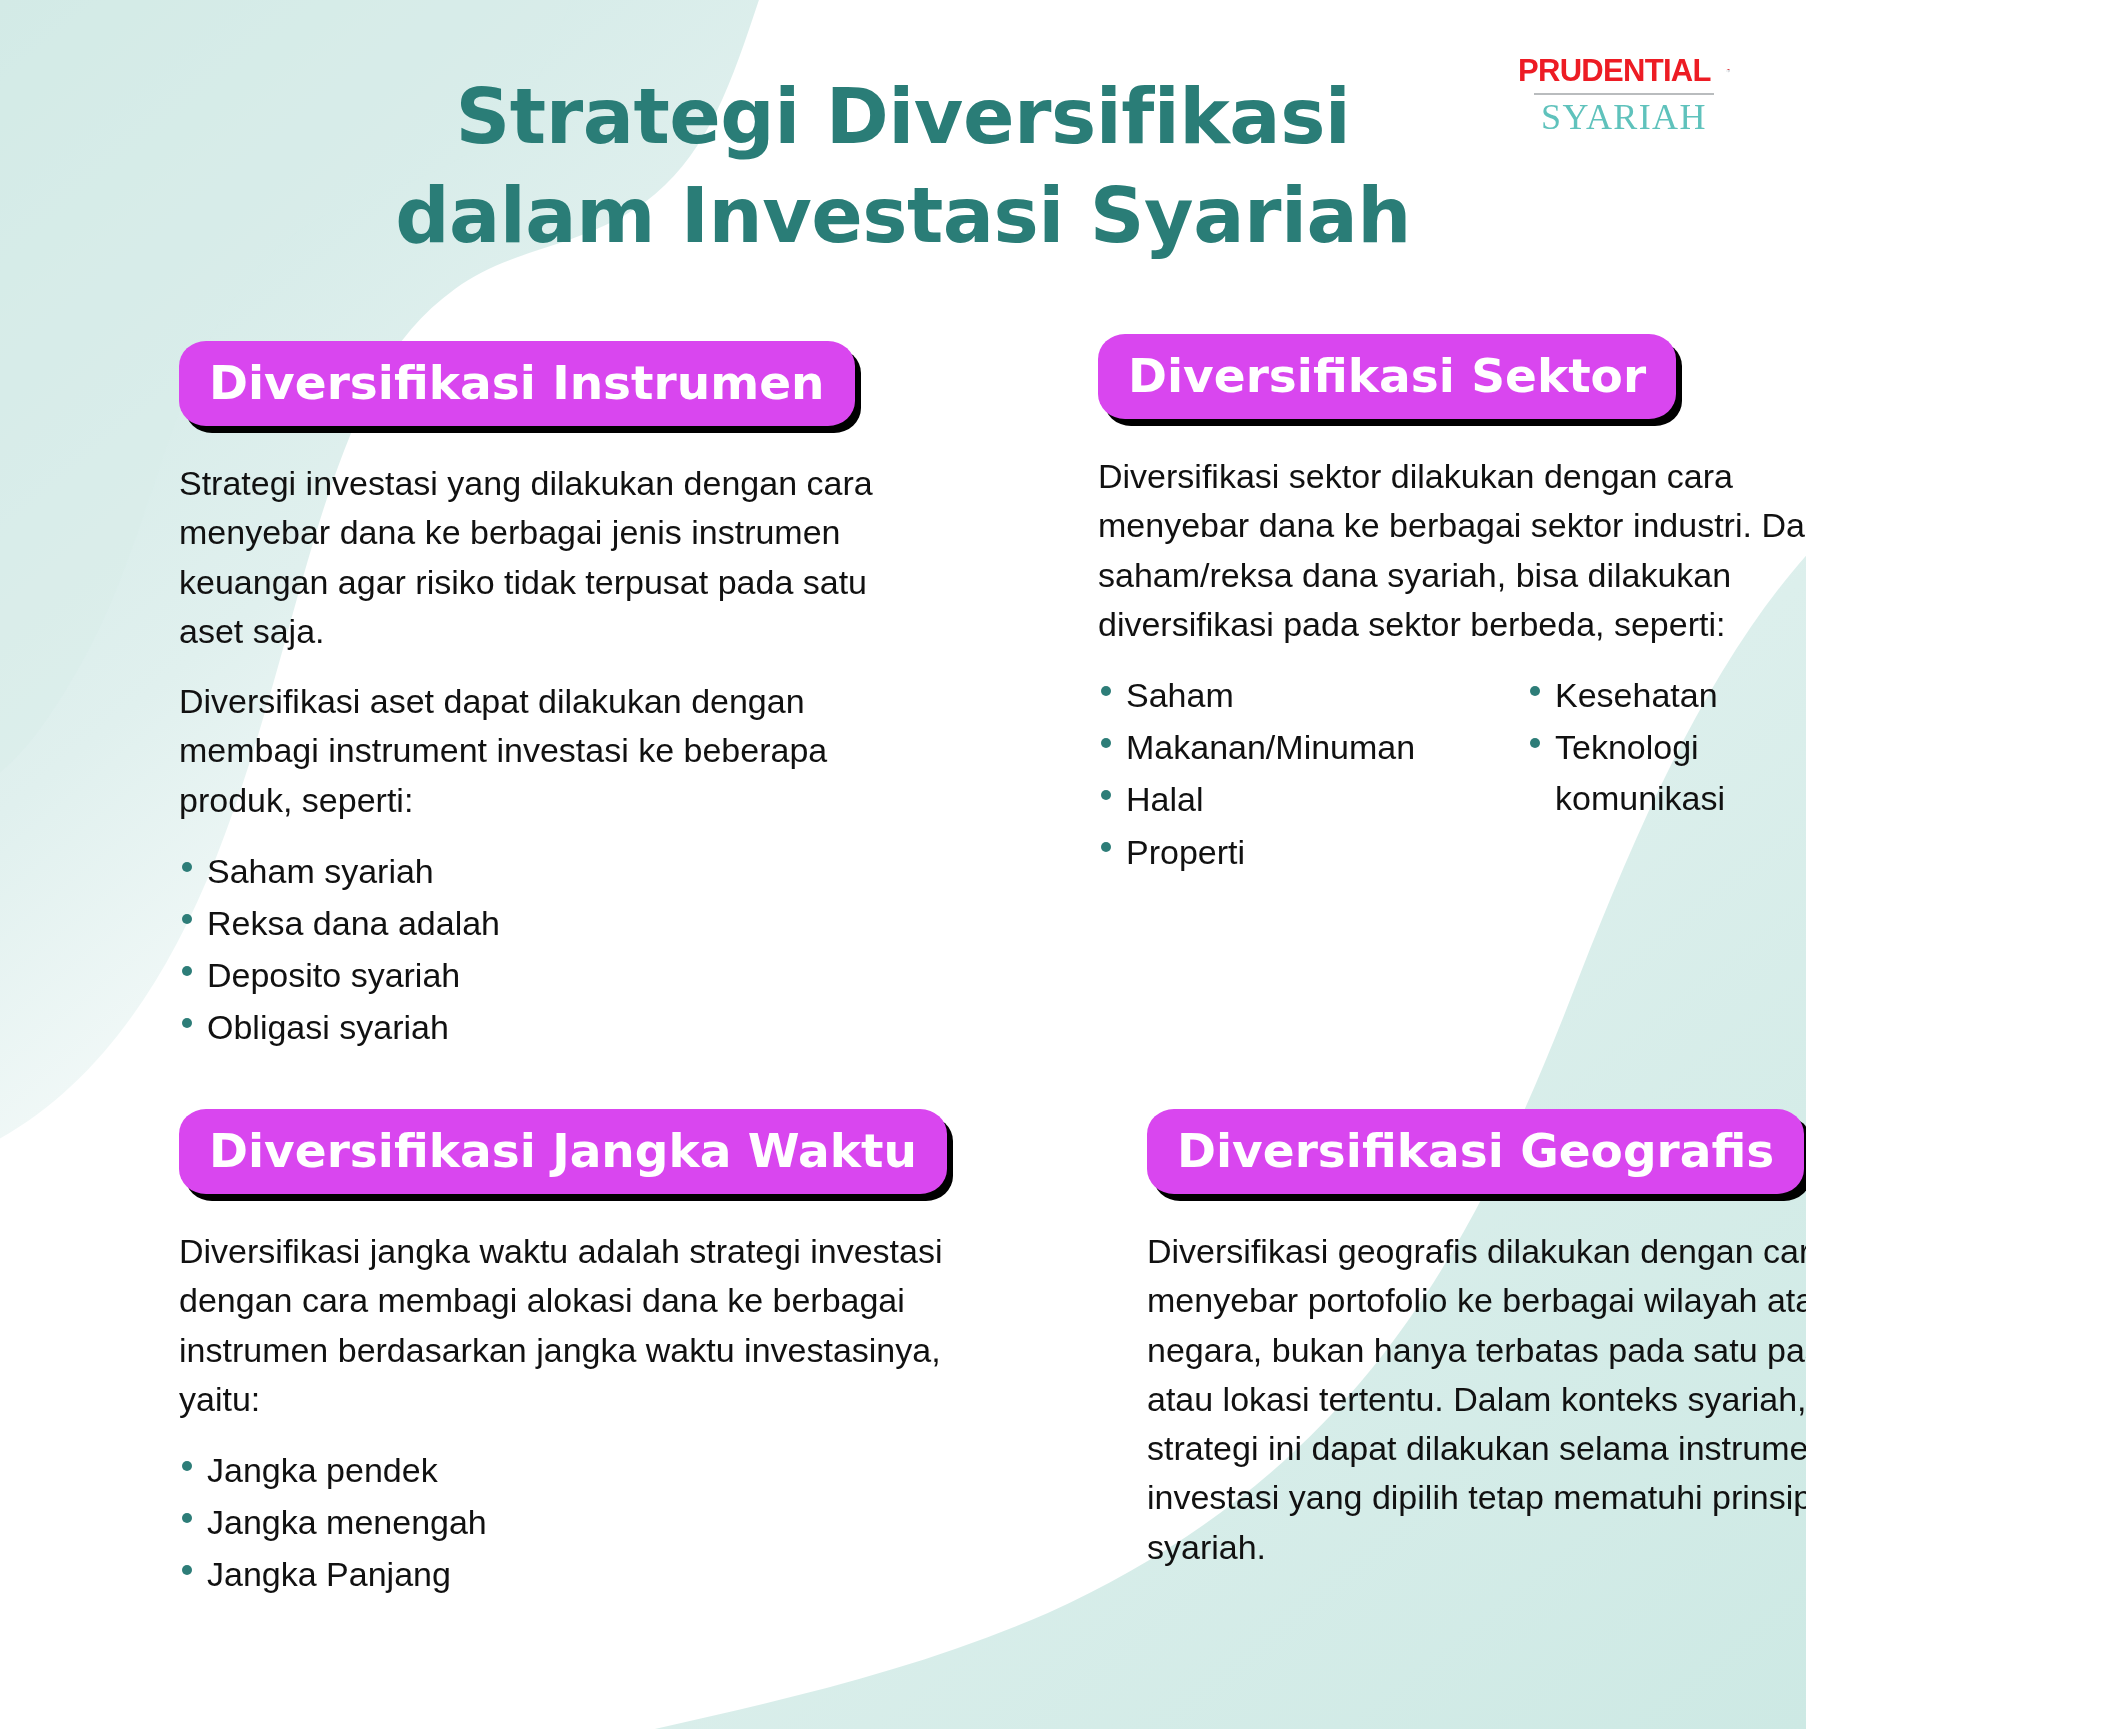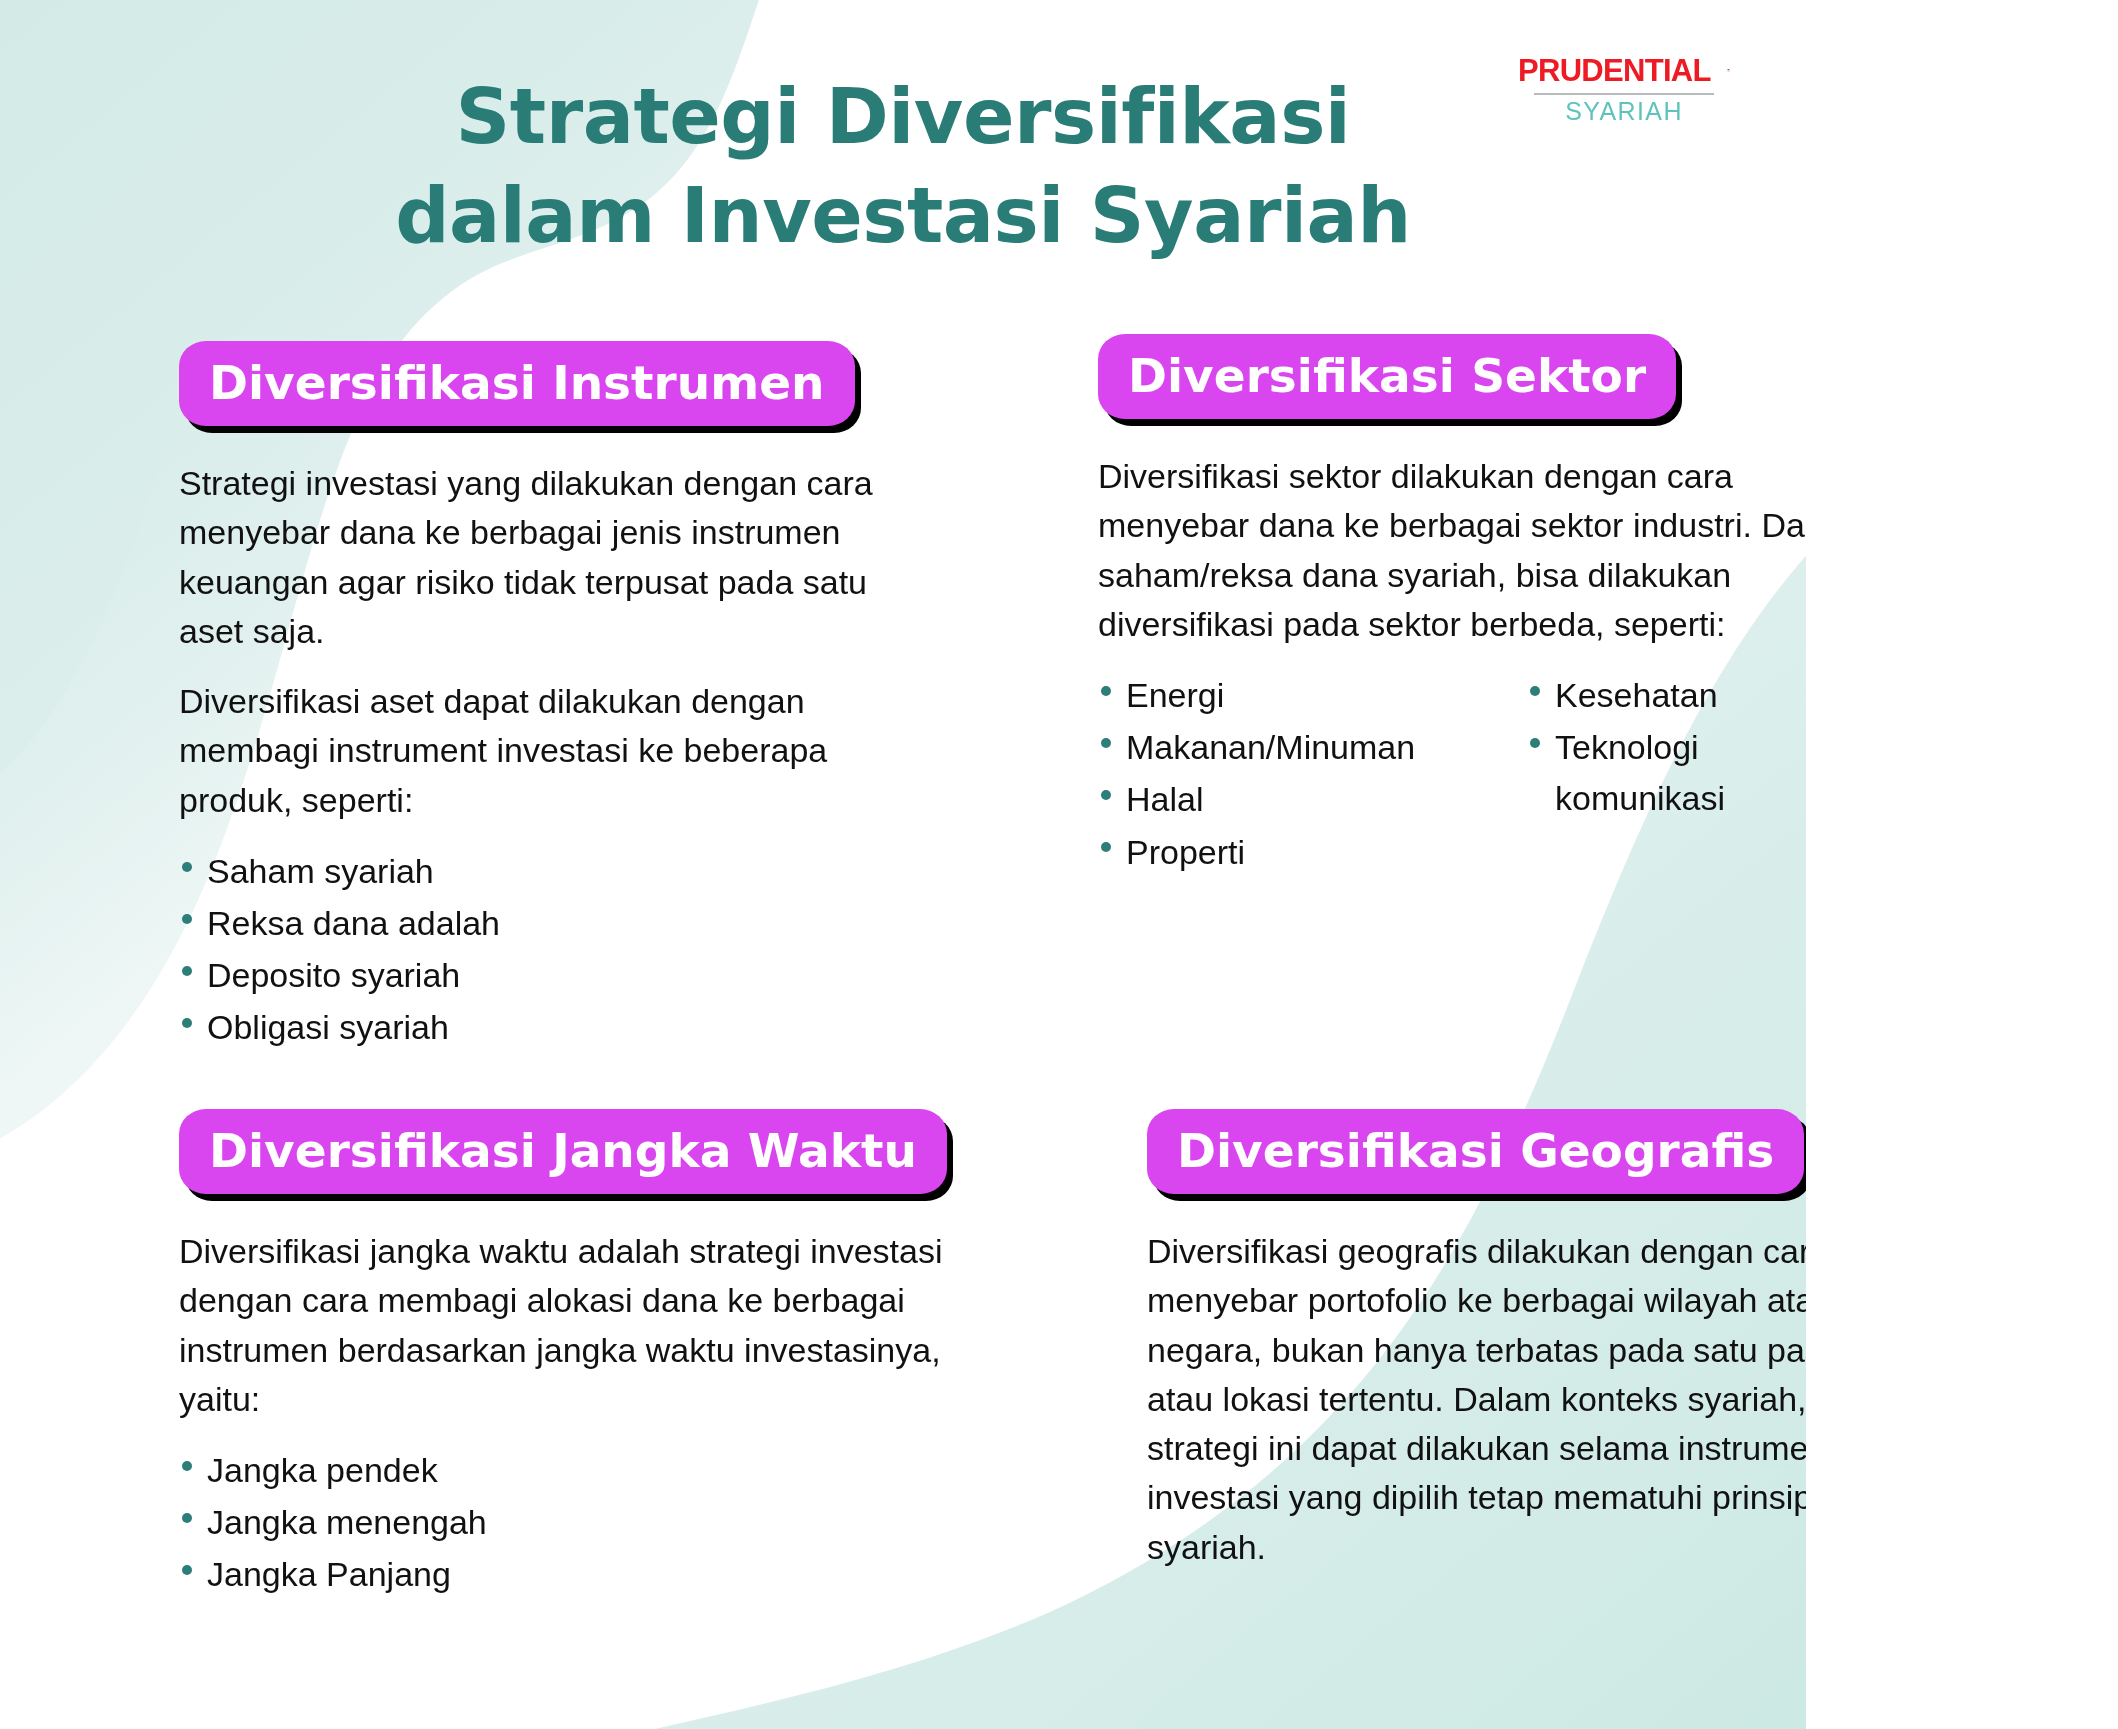--- a/index.html
+++ b/index.html
@@ -66,23 +66,23 @@
   }
   .logo-face { display: block; }
   .logo-rule {
     margin: 5.4px auto 4.5px auto;
     width: 180px;
     height: 1.4px;
     background: #b9bcbe;
   }
   .logo-sub {
     color: #5fc2bc;
-    font-family: Liberation Sans, sans-serif;
+    font-family: Liberation Serif, serif;
     font-weight: 400;
-    font-size: 25px;
+    font-size: 36px;
     letter-spacing: 1.4px;
     line-height: 1;
   }
 
   
   .quad { position: absolute; }
   #quad-instrumen { left: 179px;  top: 341px;  width: 746px; }
   #quad-sektor    { left: 1098px; top: 334px;  width: 777px; }
   #quad-jangka    { left: 179px;  top: 1109px; width: 809px; }
   #quad-geografis { left: 1120px; top: 1109px; width: 777px; margin-left: 27px; }
@@ -229,21 +229,21 @@
   <div class="quad" id="quad-sektor">
     <div class="pill-wrap">
       <div class="pill-shadow"></div>
       <div class="pill">Diversifikasi Sektor</div>
     </div>
     <div class="body-text">
       <p>Diversifikasi sektor dilakukan dengan cara menyebar dana ke berbagai sektor industri. Dalam saham/reksa dana syariah, bisa dilakukan diversifikasi pada sektor berbeda, seperti:</p>
     </div>
     <div class="bullet-cols">
       <ul class="bullets col-a">
-        <li>Energi</li>
+        <li>Saham</li>
         <li>Makanan/Minuman</li>
         <li>Halal</li>
         <li>Properti</li>
       </ul>
       <ul class="bullets col-b">
         <li>Kesehatan</li>
         <li>Teknologi komunikasi</li>
       </ul>
     </div>
   </div>

